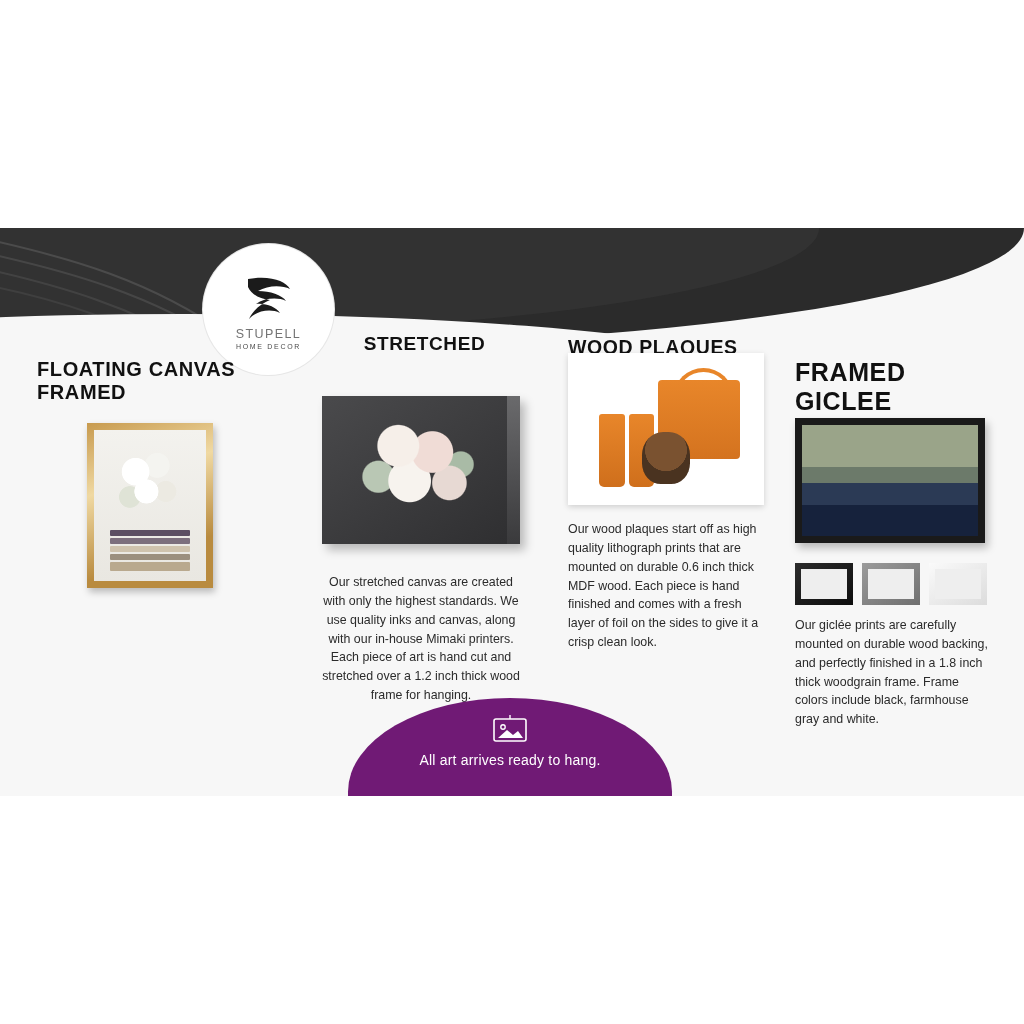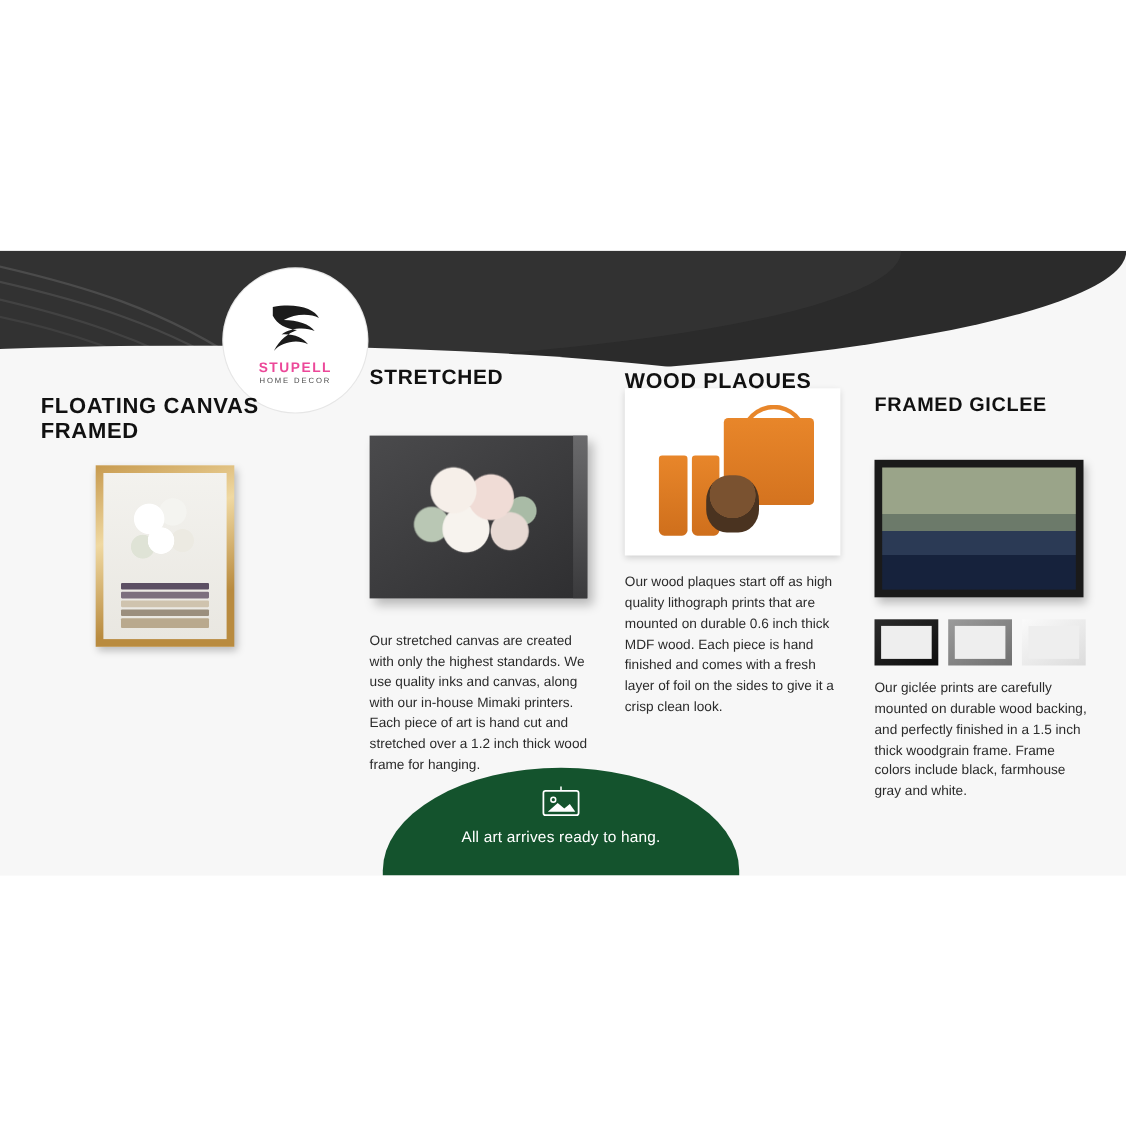--- a/index.html
+++ b/index.html
@@ -78,22 +78,22 @@
     box-shadow: 0 0 0 1px #e6e6e6;
     display: flex;
     flex-direction: column;
     align-items: center;
     justify-content: center;
   }
   .logo-mark { width: 58px; height: 56px; margin-bottom: 2px; }
   .logo-name {
     font-size: 12.5px;
     letter-spacing: 1.4px;
-    font-weight: bold;
-    color: #ec4899;
+    font-weight: normal;
+    color: #737373;
   }
   .logo-sub {
     font-size: 7px;
     letter-spacing: 1.7px;
     color: #4a4a4a;
     margin-top: 2px;
   }
   
   .col { position: absolute; }
   .col-title {
@@ -144,21 +144,21 @@
     width: 64%;
     height: 52%;
     background:
       radial-gradient(circle at 30% 30%, #ffffff 0 18%, transparent 19%),
       radial-gradient(circle at 60% 22%, #f4f4f0 0 16%, transparent 17%),
       radial-gradient(circle at 45% 55%, #ffffff 0 20%, transparent 21%),
       radial-gradient(circle at 72% 55%, #eceae2 0 15%, transparent 16%),
       radial-gradient(circle at 22% 62%, #dfe3d6 0 14%, transparent 15%);
   }
   
-  #col2 { left: 336px; top: 105px; width: 205px; }
+  #col2 { left: 322px; top: 105px; width: 205px; text-align: center; }
   #col2 .col-title { font-size: 19px; }
   .c2-art {
     position: absolute;
     left: 0;
     top: 63px;
     width: 198px;
     height: 148px;
     background: linear-gradient(145deg,#4a4a4c,#2e2e30);
     box-shadow: 5px 6px 9px rgba(0,0,0,0.25);
     overflow: hidden;
@@ -227,21 +227,21 @@
     position: absolute;
     left: 38%;
     bottom: 14%;
     width: 24%;
     height: 34%;
     background: radial-gradient(circle at 50% 35%, #7a5230 0 50%, #4a3320 51%);
     border-radius: 45% 45% 40% 40%;
   }
   
   #col4 { left: 795px; top: 130px; width: 200px; }
-  #col4 .col-title { font-size: 18px; }
+  #col4 .col-title { font-size: 25px; }
   .c4-art {
     position: absolute;
     left: 0;
     top: 60px;
     width: 190px;
     height: 125px;
     background: #1a1a1a;
     padding: 7px;
     box-sizing: border-box;
     box-shadow: 3px 5px 8px rgba(0,0,0,0.25);
@@ -267,21 +267,21 @@
     box-sizing: border-box;
   }
   .c4-frame span { display: block; width: 100%; height: 100%; background: #eeeeee; }
   
   .banner {
     position: absolute;
     left: 348px;
     top: 470px;
     width: 324px;
     height: 98px;
-    background: #14532d;
+    background: #701a75;
     border-top-left-radius: 170px 98px;
     border-top-right-radius: 170px 98px;
     display: flex;
     flex-direction: column;
     align-items: center;
     justify-content: flex-start;
     padding-top: 16px;
     box-sizing: border-box;
   }
   .banner-icon { width: 38px; height: 30px; }
@@ -381,21 +381,21 @@
             <span></span>
           </div>
         <div class="c4-frame" style="background:linear-gradient(145deg,#9b9b9b,#6f6f6f);">
             <span></span>
           </div>
         <div class="c4-frame" style="background:linear-gradient(145deg,#fafafa,#dcdcdc);">
             <span></span>
           </div>
       </div>
 
-      <div class="col-body" style="position:absolute;left:0;top:258px;width:196px;">Our giclée prints are carefully mounted on durable wood backing, and perfectly finished in a 1.5 inch thick woodgrain frame. Frame colors include black, farmhouse gray and white.</div>
+      <div class="col-body" style="position:absolute;left:0;top:258px;width:196px;">Our giclée prints are carefully mounted on durable wood backing, and perfectly finished in a 1.8 inch thick woodgrain frame. Frame colors include black, farmhouse gray and white.</div>
     </div>
 
     <div class="banner">
       <svg class="banner-icon" viewBox="0 0 38 30">
         <rect x="3" y="5" width="32" height="22" rx="2" fill="none" stroke="#ffffff" stroke-width="1.6"></rect>
         <circle cx="12" cy="13" r="2.2" fill="none" stroke="#ffffff" stroke-width="1.4"></circle>
         <path d="M7,24 L16,16 L22,21 L27,17 L32,24 Z" fill="#ffffff"></path>
         <path d="M19,5 L19,1" stroke="#ffffff" stroke-width="1.4"></path>
       </svg>
       <div class="banner-text">All art arrives ready to hang.</div>

